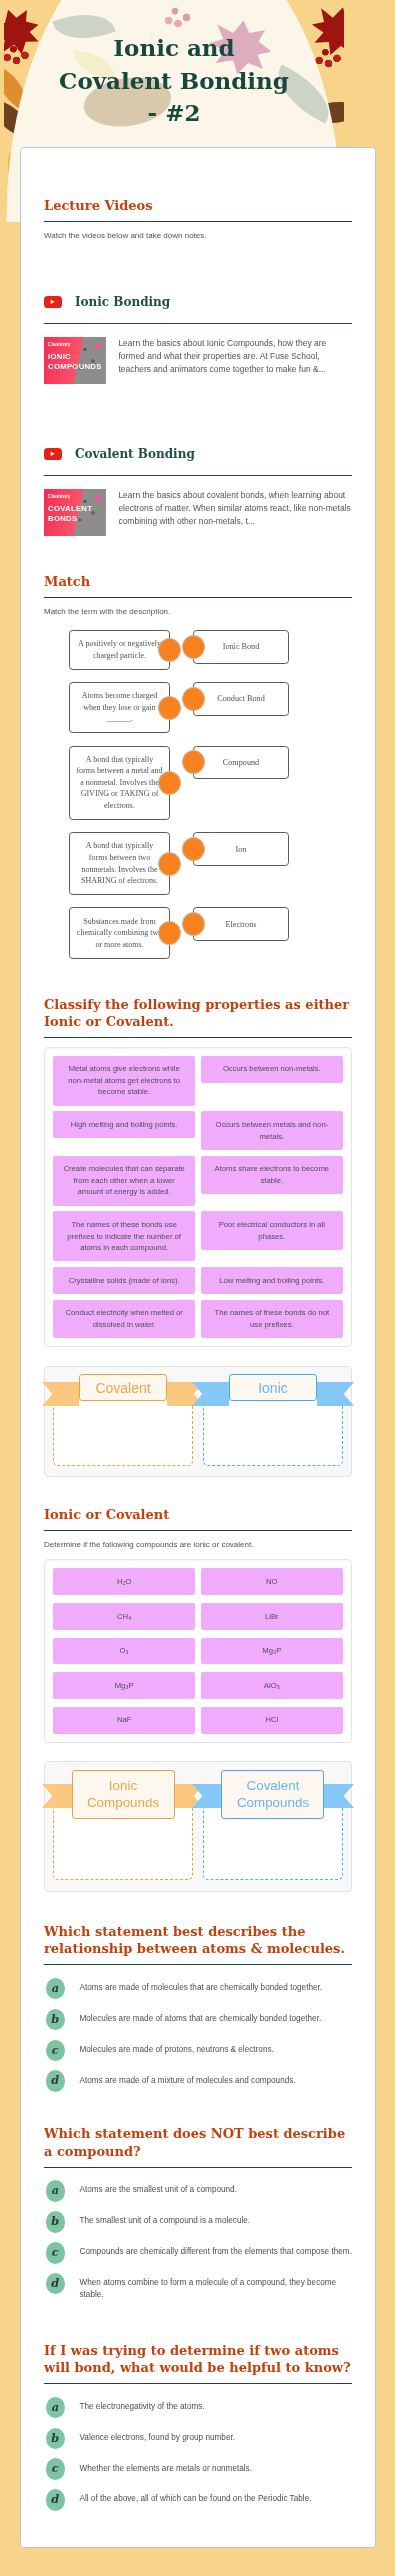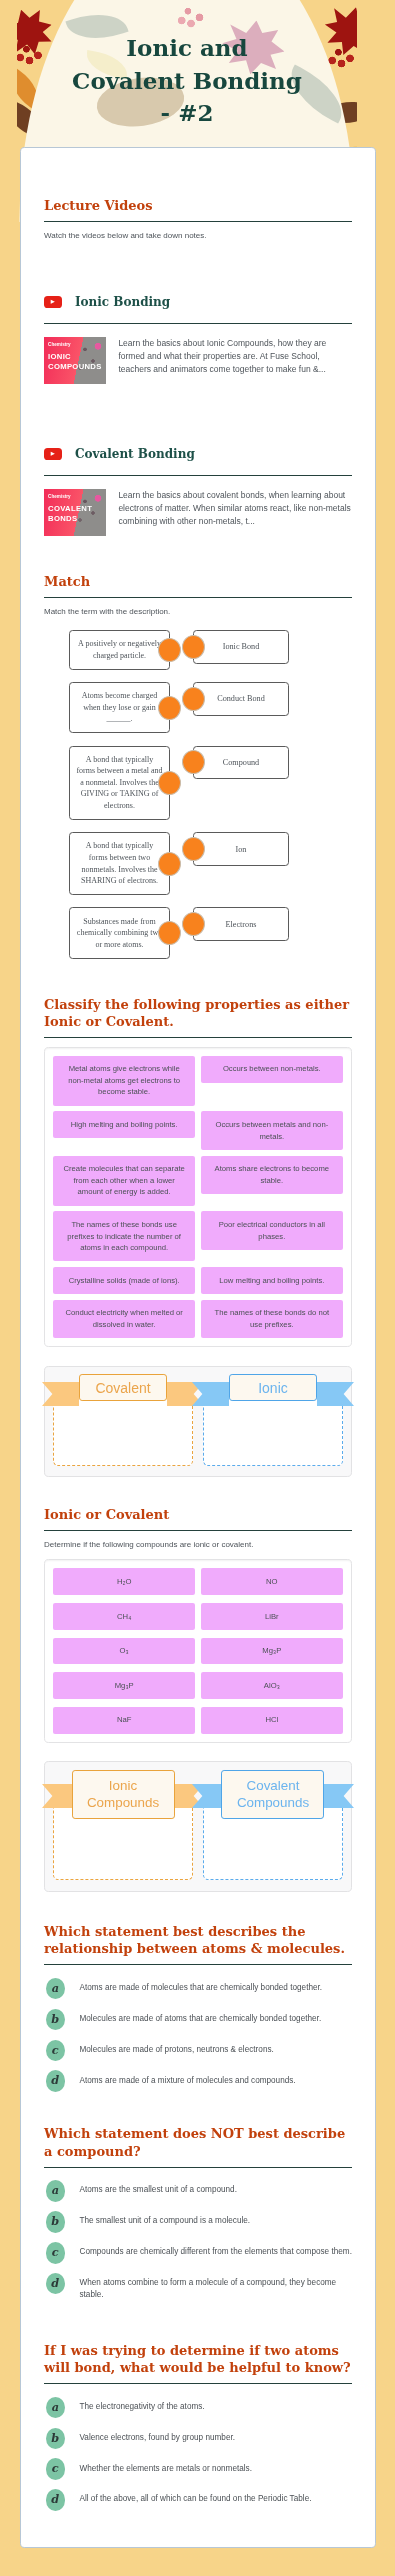--- a/index.html
+++ b/index.html
@@ -6,21 +6,21 @@
   html,body { width:396px; }
   body {
     height:2585px;
     background:#f7d489;
     font-family:"Liberation Sans", sans-serif;
     position:relative;
     overflow:hidden;
   }
 
   
-  .hero { position:absolute; top:0; left:17px; width:340px; height:222px; overflow:hidden; }
+  .hero { position:absolute; top:0; left:4px; width:340px; height:222px; overflow:hidden; }
   .hero-oval {
     position:absolute; left:50%; top:-77px; transform:translateX(-50%);
     width:335px; height:592px; background:#fbf6e7; border-radius:50%;
     overflow:hidden;
   }
   .leaf { position:absolute; }
   .leaf-oval { border-radius:0 90% 0 90%; }
   .maple {
     clip-path:polygon(50% 0,62% 20%,85% 10%,78% 32%,100% 45%,80% 55%,92% 78%,68% 72%,55% 95%,45% 72%,20% 82%,30% 58%,5% 50%,25% 38%,12% 15%,38% 25%);
   }

